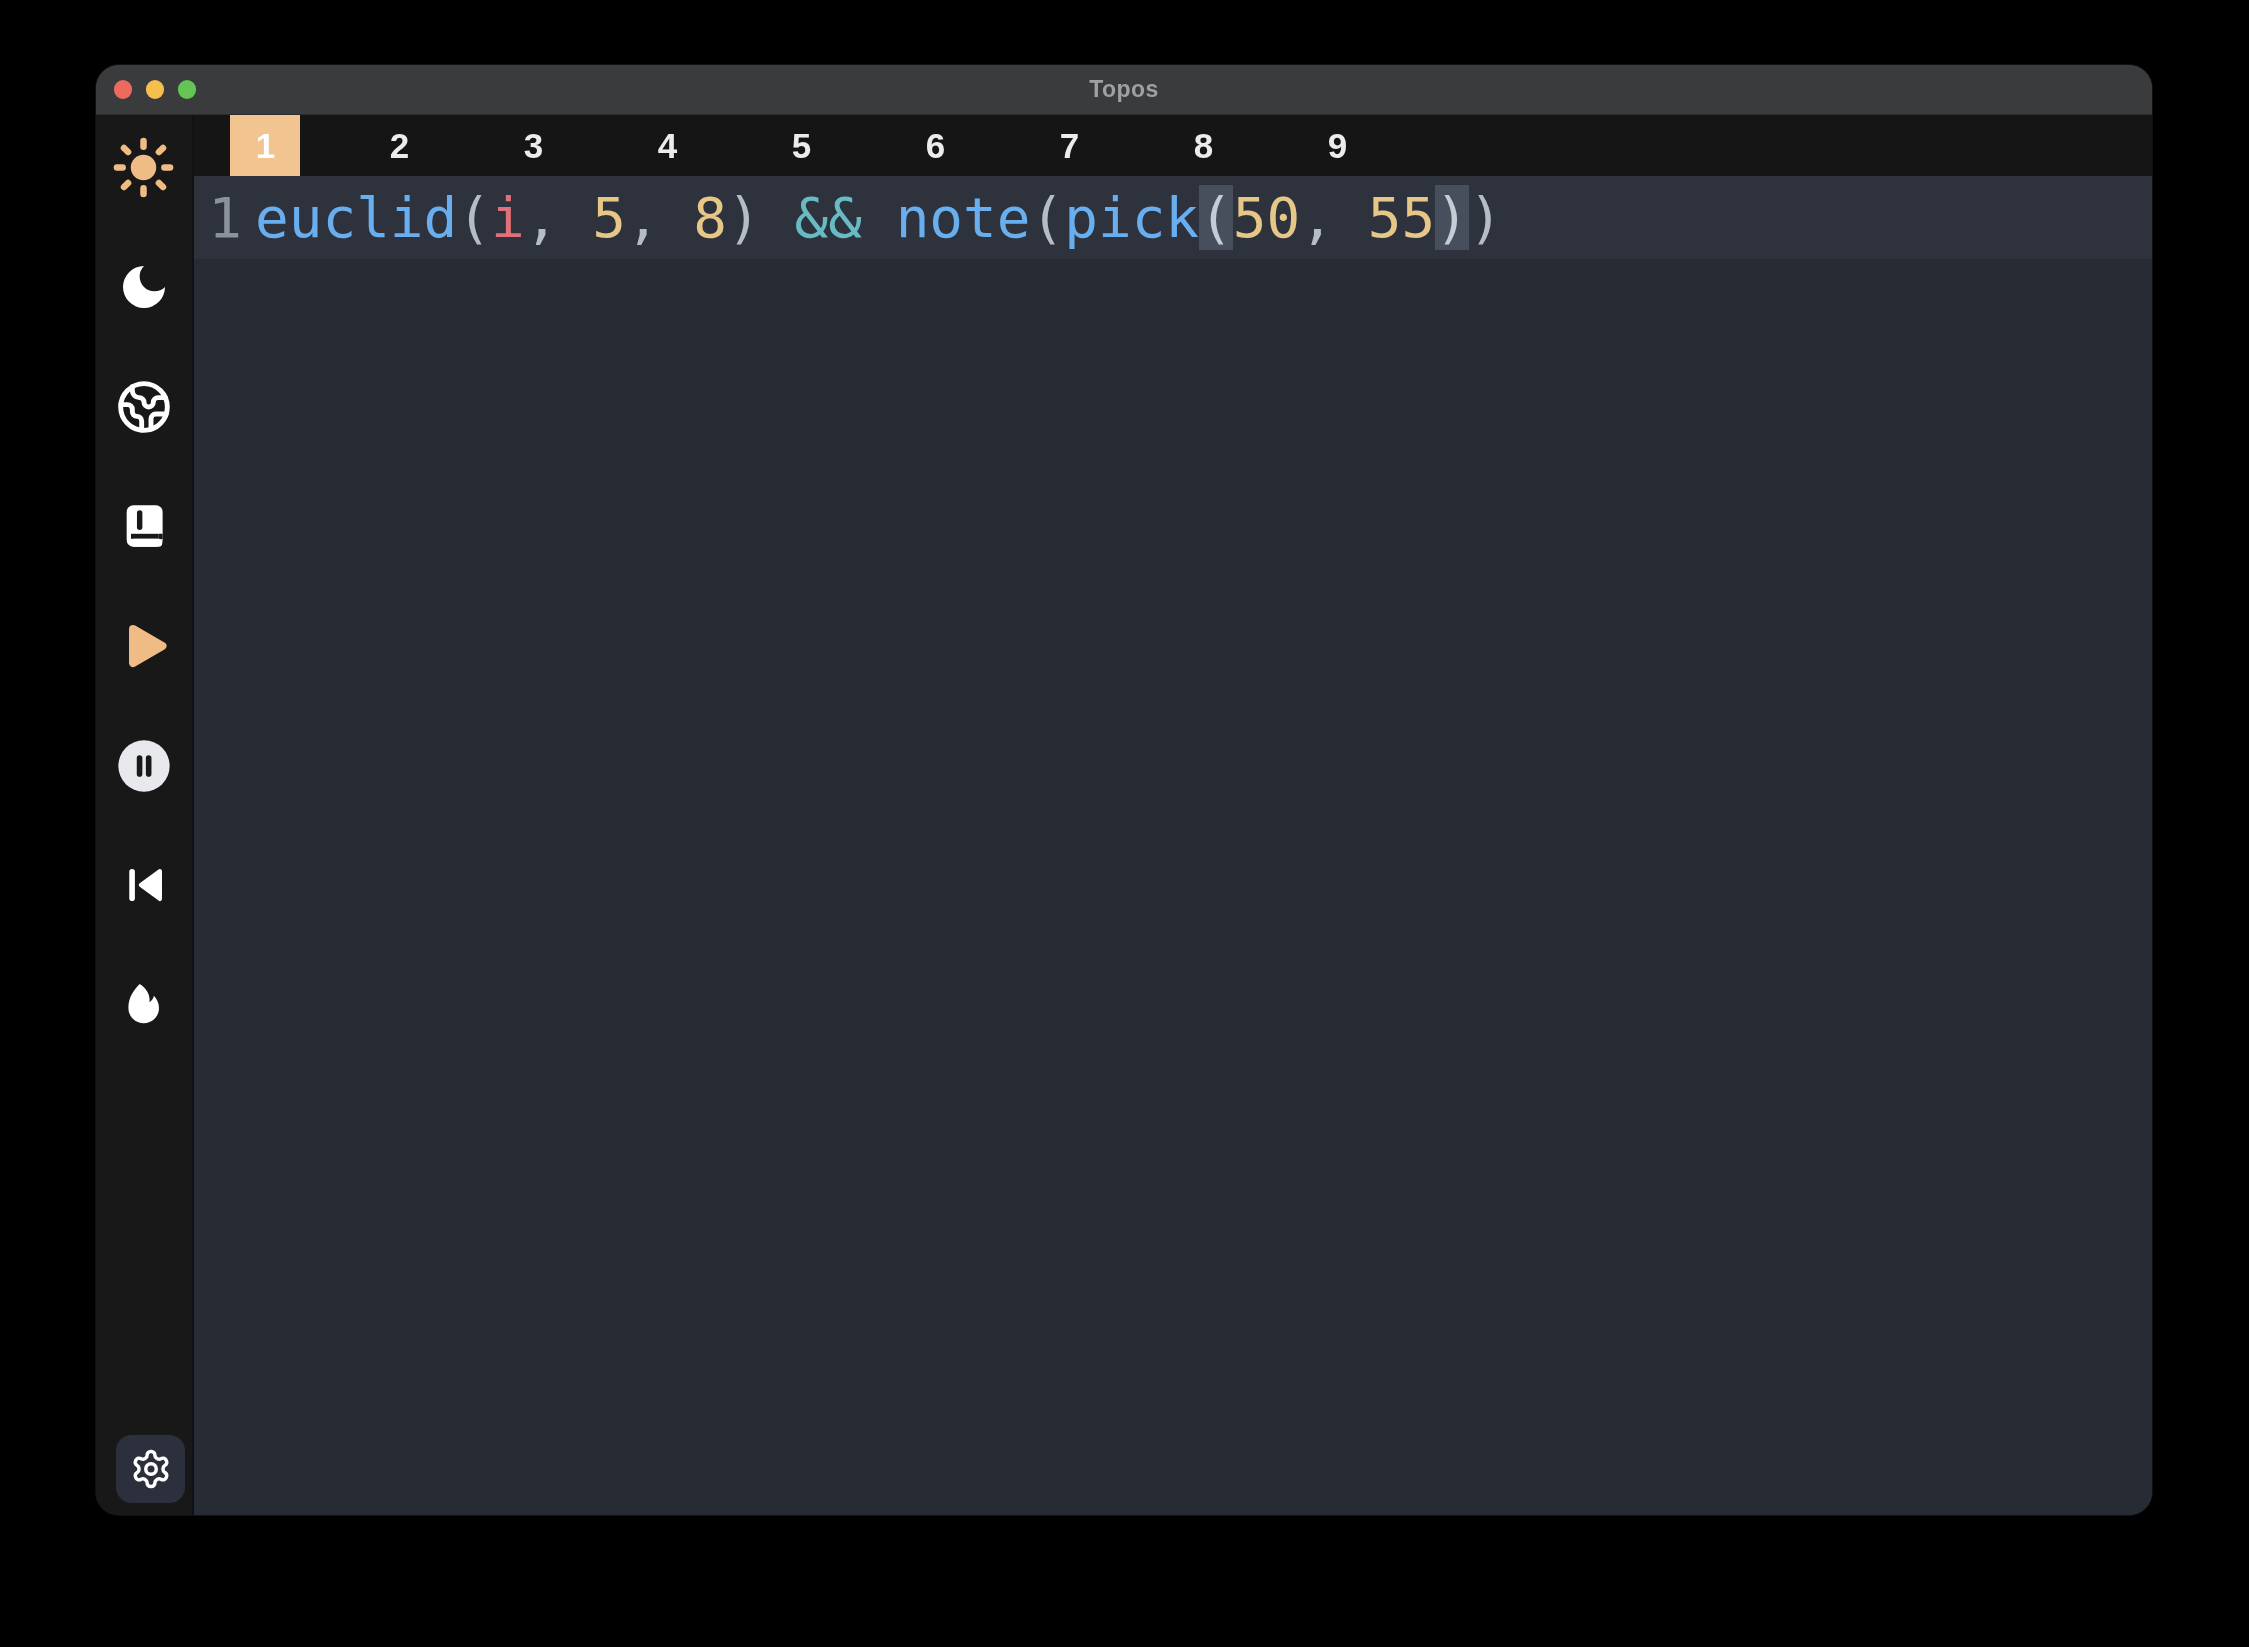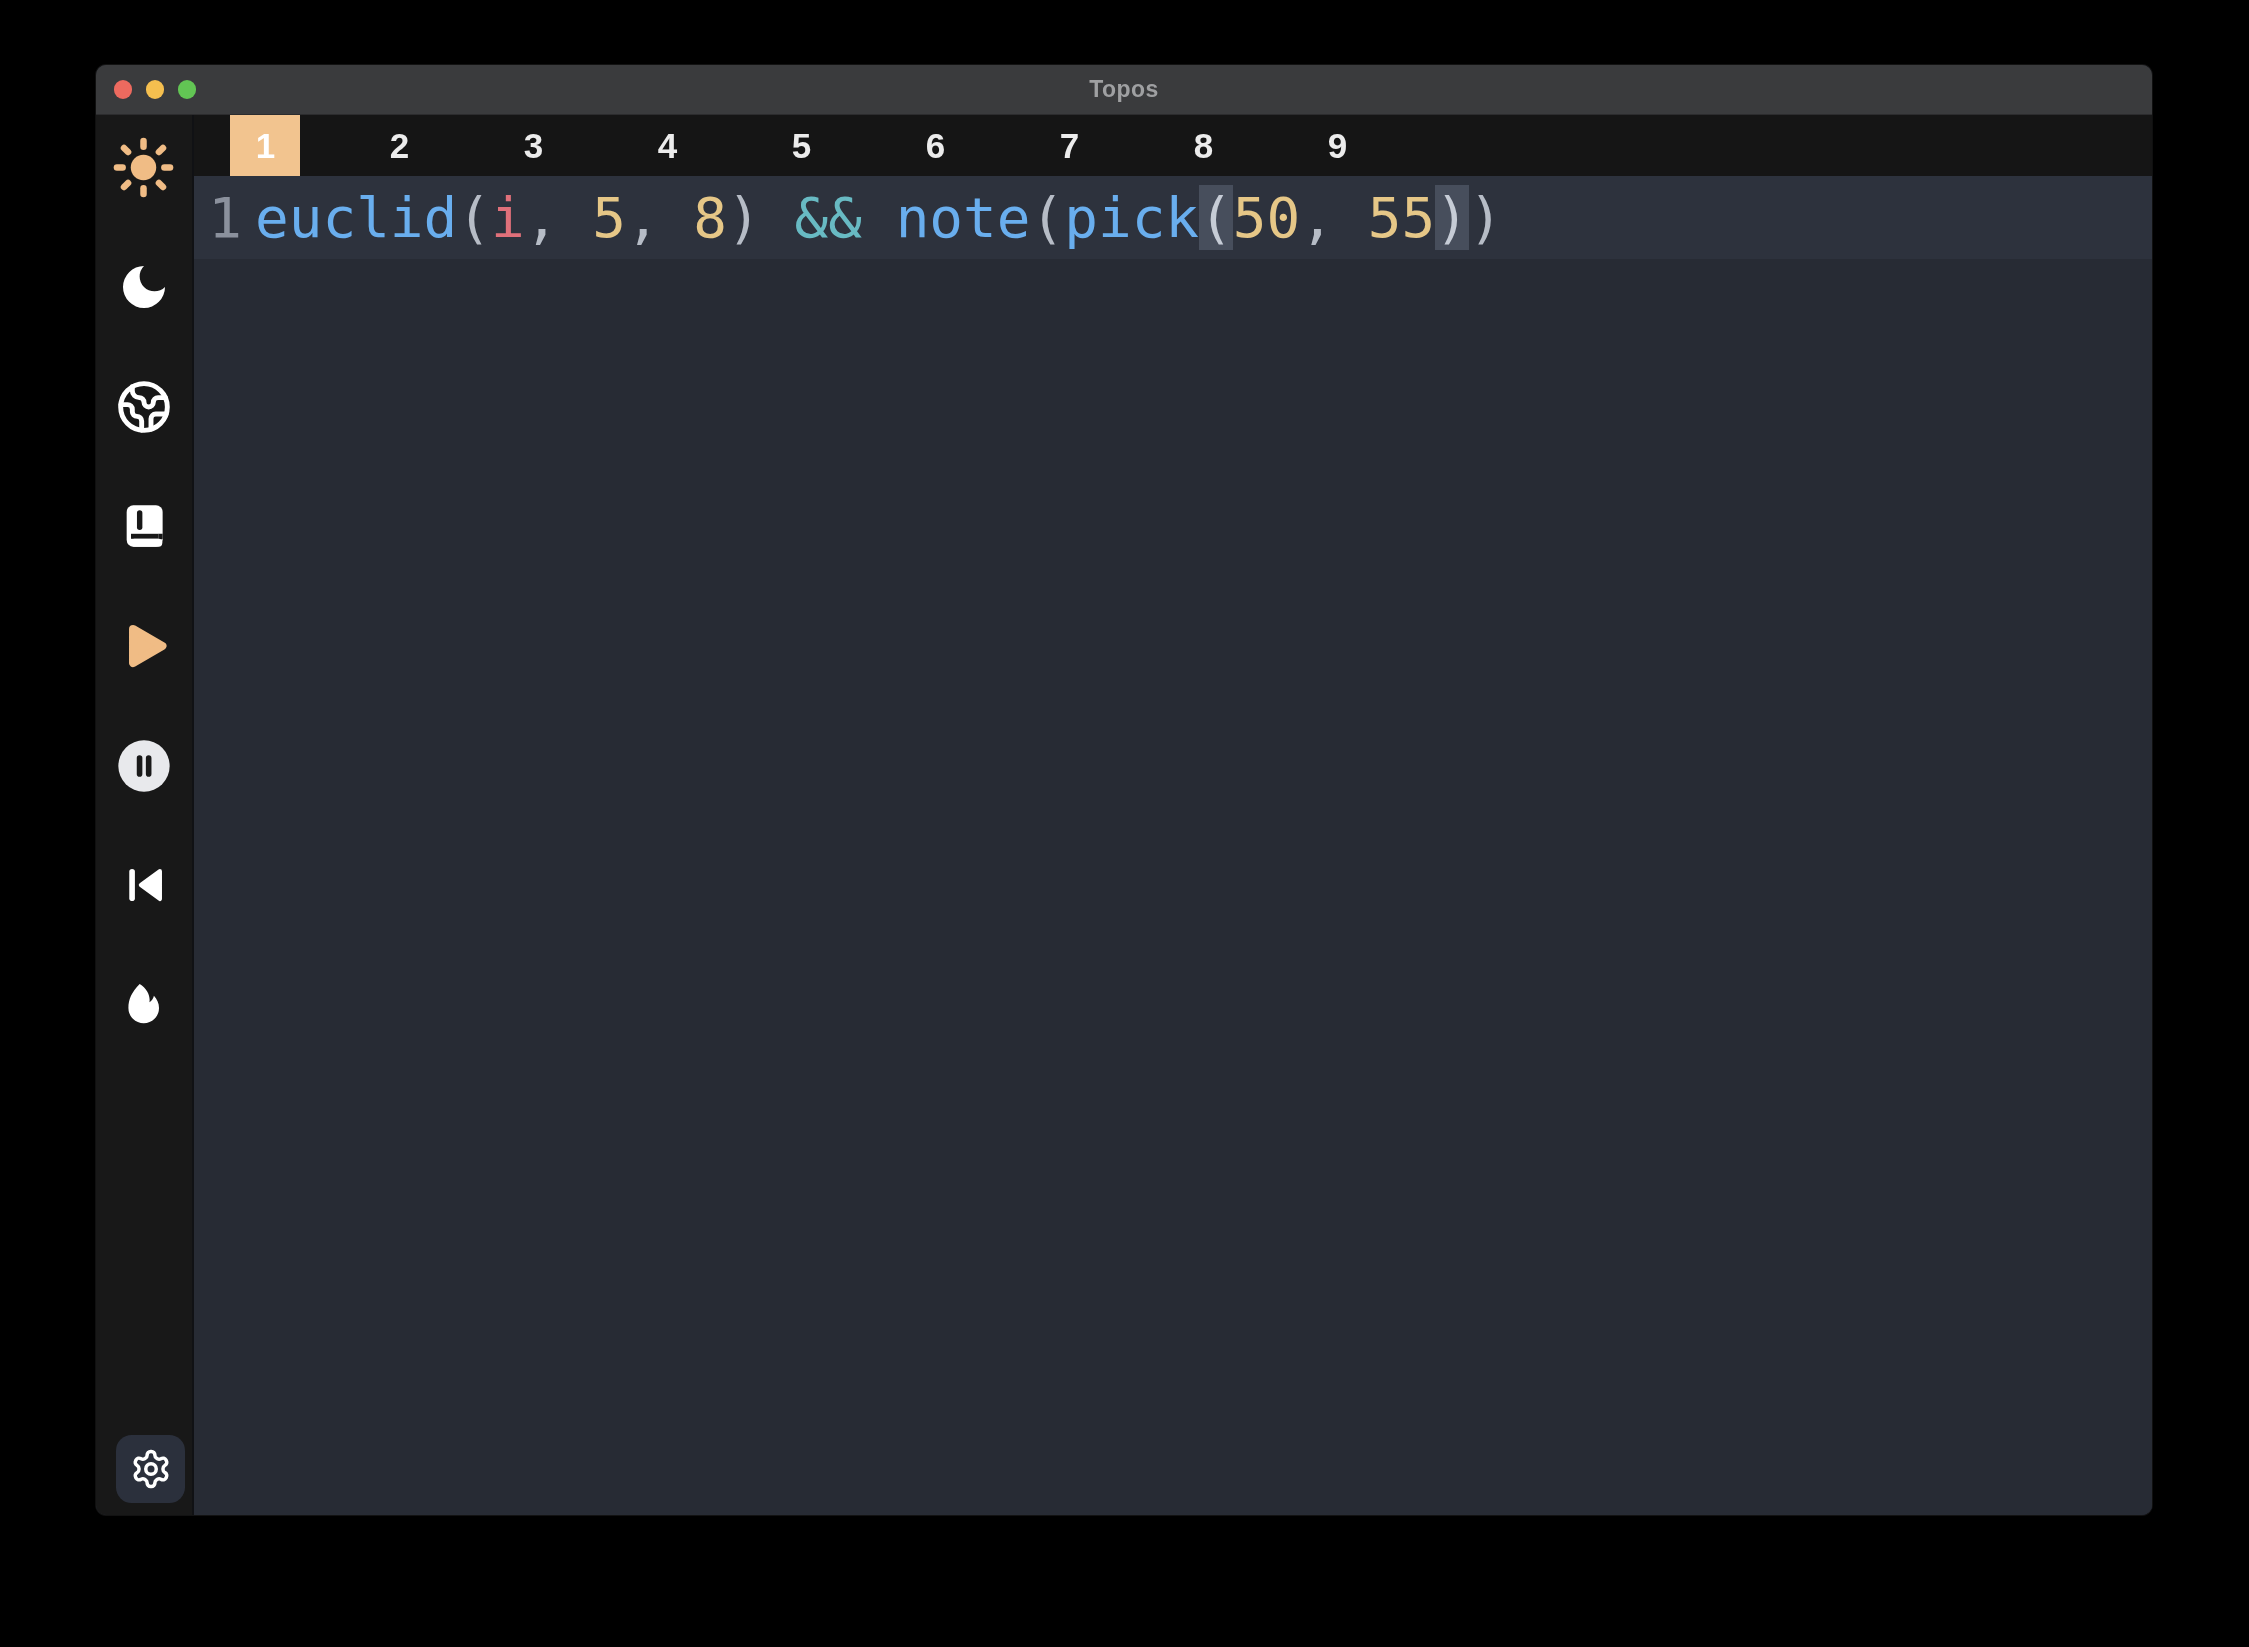--- a/index.html
+++ b/index.html
@@ -8,21 +8,21 @@
     width: 2250px; height: 1648px;
     position: relative; overflow: hidden;
     font-family: "Liberation Sans", sans-serif;
   }
 
   
   .window {
     position: absolute; left: 96px; top: 65px;
     width: 2056px; height: 1450px;
     background: #272b34;
-    border-radius: 10px;
+    border-radius: 23px;
     overflow: hidden;
     box-shadow: 0 0 0 0.9px rgba(255,255,255,0.07);
   }
 
   
   .titlebar {
     height: 50px; background: #3a3b3d;
     display: flex; align-items: center; justify-content: center;
     position: relative;
     border-bottom: 0.9px solid #2c2c2e;

